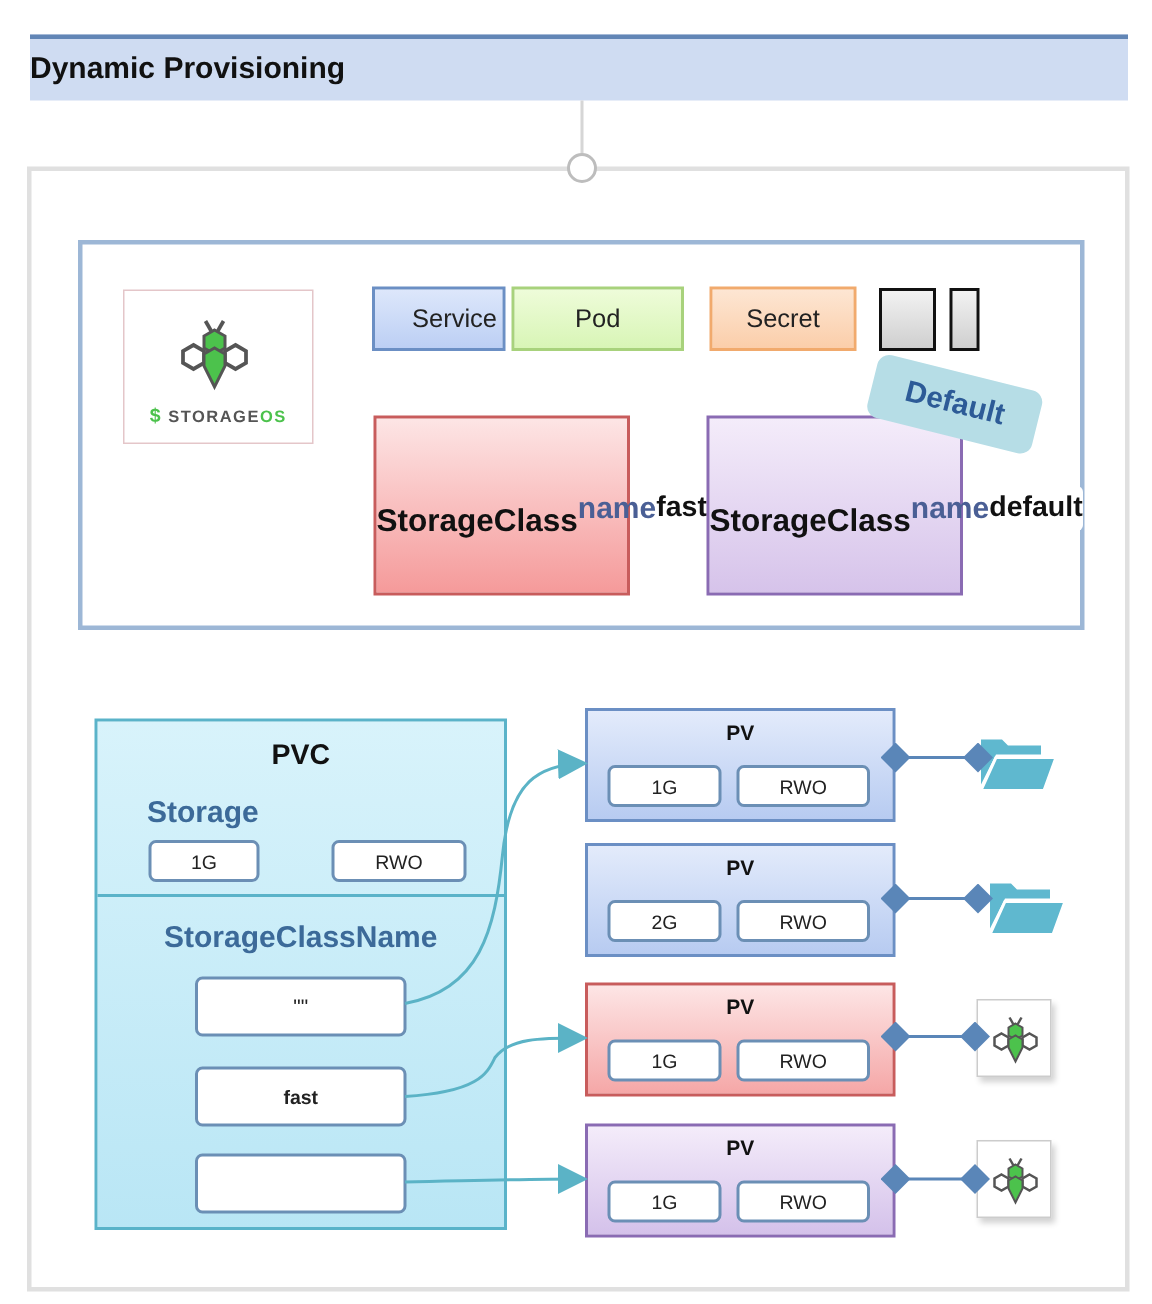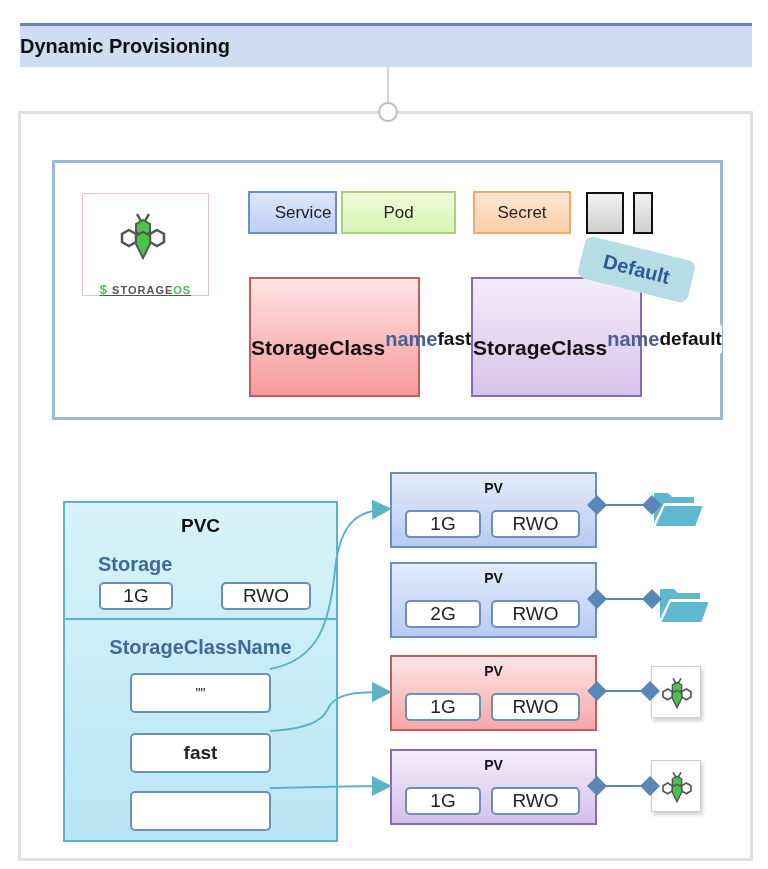--- a/index.html
+++ b/index.html
@@ -25,22 +25,22 @@
   .sc-panel {
     position: absolute; left: 52px; top: 160px; width: 671px; height: 260px;
     border: 3px solid #9db7d6; background: #fff;
   }
   .logo-card {
     position: absolute; left: 82px; top: 193px; width: 127px; height: 103px;
     border: 1px solid #e4c6c9; background: #fff;
   }
   .logo-card .bee { position: absolute; left: 30px; top: 12px; width: 60px; height: 60px; }
   .logo-text {
-    position: absolute; left: 0; right: 0; top: 88px; text-align: center;
-    font-size: 11px; font-weight: bold; letter-spacing: 1px; color: #555; text-decoration: underline;
+    position: absolute; left: 0; right: 0; top: 75px; text-align: center;
+    font-size: 11px; font-weight: bold; letter-spacing: 1px; color: #555;
   }
   .logo-text .os { color: #4cc24c; }
   .logo-text .s-mark { color: #4cc24c; font-size: 13px; }
 
   .kind-box {
     position: absolute; top: 191px; height: 43px;
     display: flex; align-items: center; justify-content: center;
     font-size: 17px; color: #222; border: 2px solid;
   }
   .kind-service { left: 248px; width: 89px; background: linear-gradient(#dde7fb, #bccff4); border-color: #6b8fc4; padding-left: 21px; }
@@ -73,31 +73,31 @@
   .sc-card .sc-value {
     margin-top: 3px; background: #fff; border-radius: 4px; height: 30px;
     display: flex; align-items: center; justify-content: center;
     font-size: 19px; font-weight: bold; color: #111;
   }
   .sc-fast .sc-value { width: 82px; }
   .sc-default .sc-value { width: 116px; }
 
   .pvc {
     position: absolute; left: 63px; top: 479px; width: 275px; height: 341px;
-    border: 2px solid #5ab3c9; background: linear-gradient(#d8f3fb, #b9e6f5); margin-top: 22px;
+    border: 2px solid #5ab3c9; background: linear-gradient(#d8f3fb, #b9e6f5);
   }
   .pvc-divider { position: absolute; left: 0; right: 0; top: 115px; height: 2px; background: #5ab3c9; }
   .pvc-title { position: absolute; left: 0; right: 0; top: 12px; text-align: center; font-size: 19px; font-weight: bold; color: #111; }
   .pvc-label { position: absolute; font-size: 20px; font-weight: bold; color: #3c6a99; }
   .pvc-label.storage { left: 33px; top: 50px; }
   .pvc-label.access { left: 137px; top: 50px; }
   .pvc-label.scn { left: 0; right: 0; top: 133px; text-align: center; }
   .field {
     position: absolute; background: #fff; border: 2px solid #6b8fb5; border-radius: 5px;
-    display: flex; align-items: center; justify-content: center; font-size: 19px; color: #222;
+    display: flex; align-items: center; justify-content: center; font-size: 13px; color: #222;
   }
   .pvc .f-storage { left: 34px; top: 79px; width: 74px; height: 28px; }
   .pvc .f-access { left: 156px; top: 79px; width: 90px; height: 28px; }
   .pvc .f-sc { left: 65px; width: 141px; height: 40px; }
   .pvc .f-sc1 { top: 170px; font-size: 14px; }
   .pvc .f-sc2 { top: 230px; font-weight: bold; }
   .pvc .f-sc3 { top: 288px; }
 
   .pv {
     position: absolute; left: 390px; width: 207px; height: 76px; border: 2px solid;

